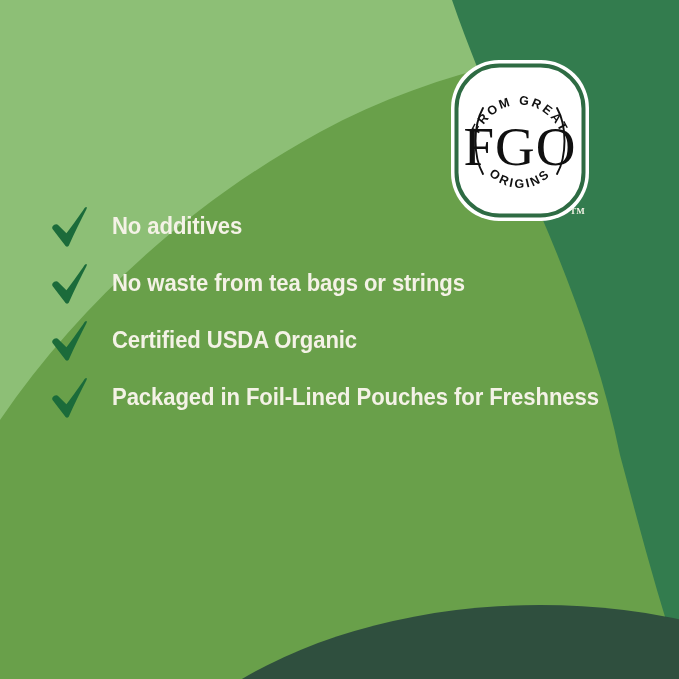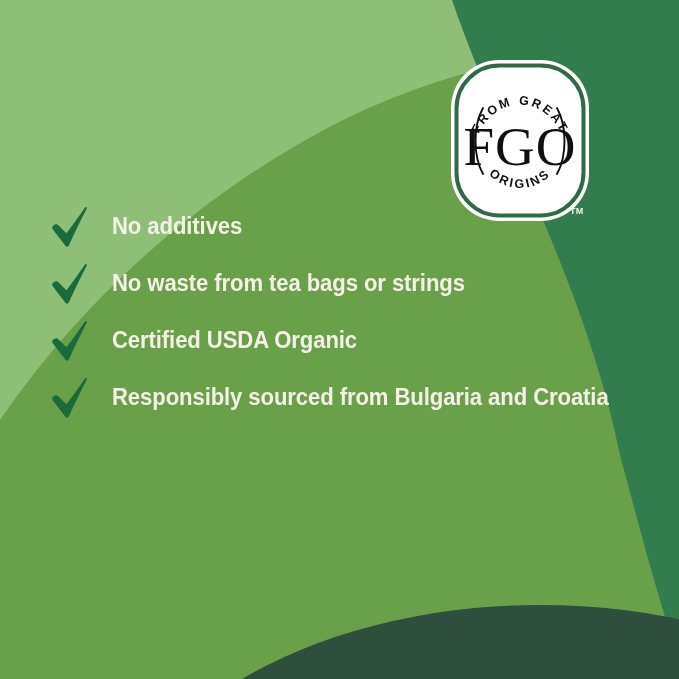--- a/index.html
+++ b/index.html
@@ -77,21 +77,21 @@
     width: 142px;
     height: 165px;
     z-index: 6;
   }
   .badge svg { display: block; width: 142px; height: 165px; }
 
   .badge-tm {
     position: absolute;
     left: 570px;
     top: 206px;
-    font-family: Liberation Sans, sans-serif;
+    font-family: Liberation Serif, serif;
     font-size: 9px;
     font-weight: bold;
     color: #f4f2e6;
     letter-spacing: 0.3px;
     z-index: 7;
   }
 </style>
 </head>
 <body>
 
@@ -154,24 +154,24 @@
       <span class="benefit-text">No waste from tea bags or strings</span>
     </li>
 
     <li class="benefit-row">
       <svg class="check-icon" viewBox="0 0 40 42" aria-hidden="true">
         <path fill="#1b6b3a" d="M2.5,20.5 C4.4,18.2 6.6,17.6 8.6,19.4 L16.4,27.3 C24.0,17.3 29.4,9.7 34.6,2.0 C36.2,0.2 37.6,0.6 36.4,3.2 C30.6,14.6 24.2,27.0 19.2,38.8 C18.0,41.5 16.2,41.3 14.8,39.1 L2.9,23.6 C2.1,22.5 2.0,21.4 2.5,20.5 Z"></path>
       </svg>
       <span class="benefit-text">Certified USDA Organic</span>
     </li>
 
-
-
     <li class="benefit-row">
       <svg class="check-icon" viewBox="0 0 40 42" aria-hidden="true">
         <path fill="#1b6b3a" d="M2.5,20.5 C4.4,18.2 6.6,17.6 8.6,19.4 L16.4,27.3 C24.0,17.3 29.4,9.7 34.6,2.0 C36.2,0.2 37.6,0.6 36.4,3.2 C30.6,14.6 24.2,27.0 19.2,38.8 C18.0,41.5 16.2,41.3 14.8,39.1 L2.9,23.6 C2.1,22.5 2.0,21.4 2.5,20.5 Z"></path>
       </svg>
-      <span class="benefit-text">Responsibly sourced from Bulgaria and Croatia</span>
+      <span class="benefit-text">Packaged in Foil-Lined Pouches for Freshness</span>
     </li>
+
+
 
   </ul>
 
 </div>
 
 </body></html>

